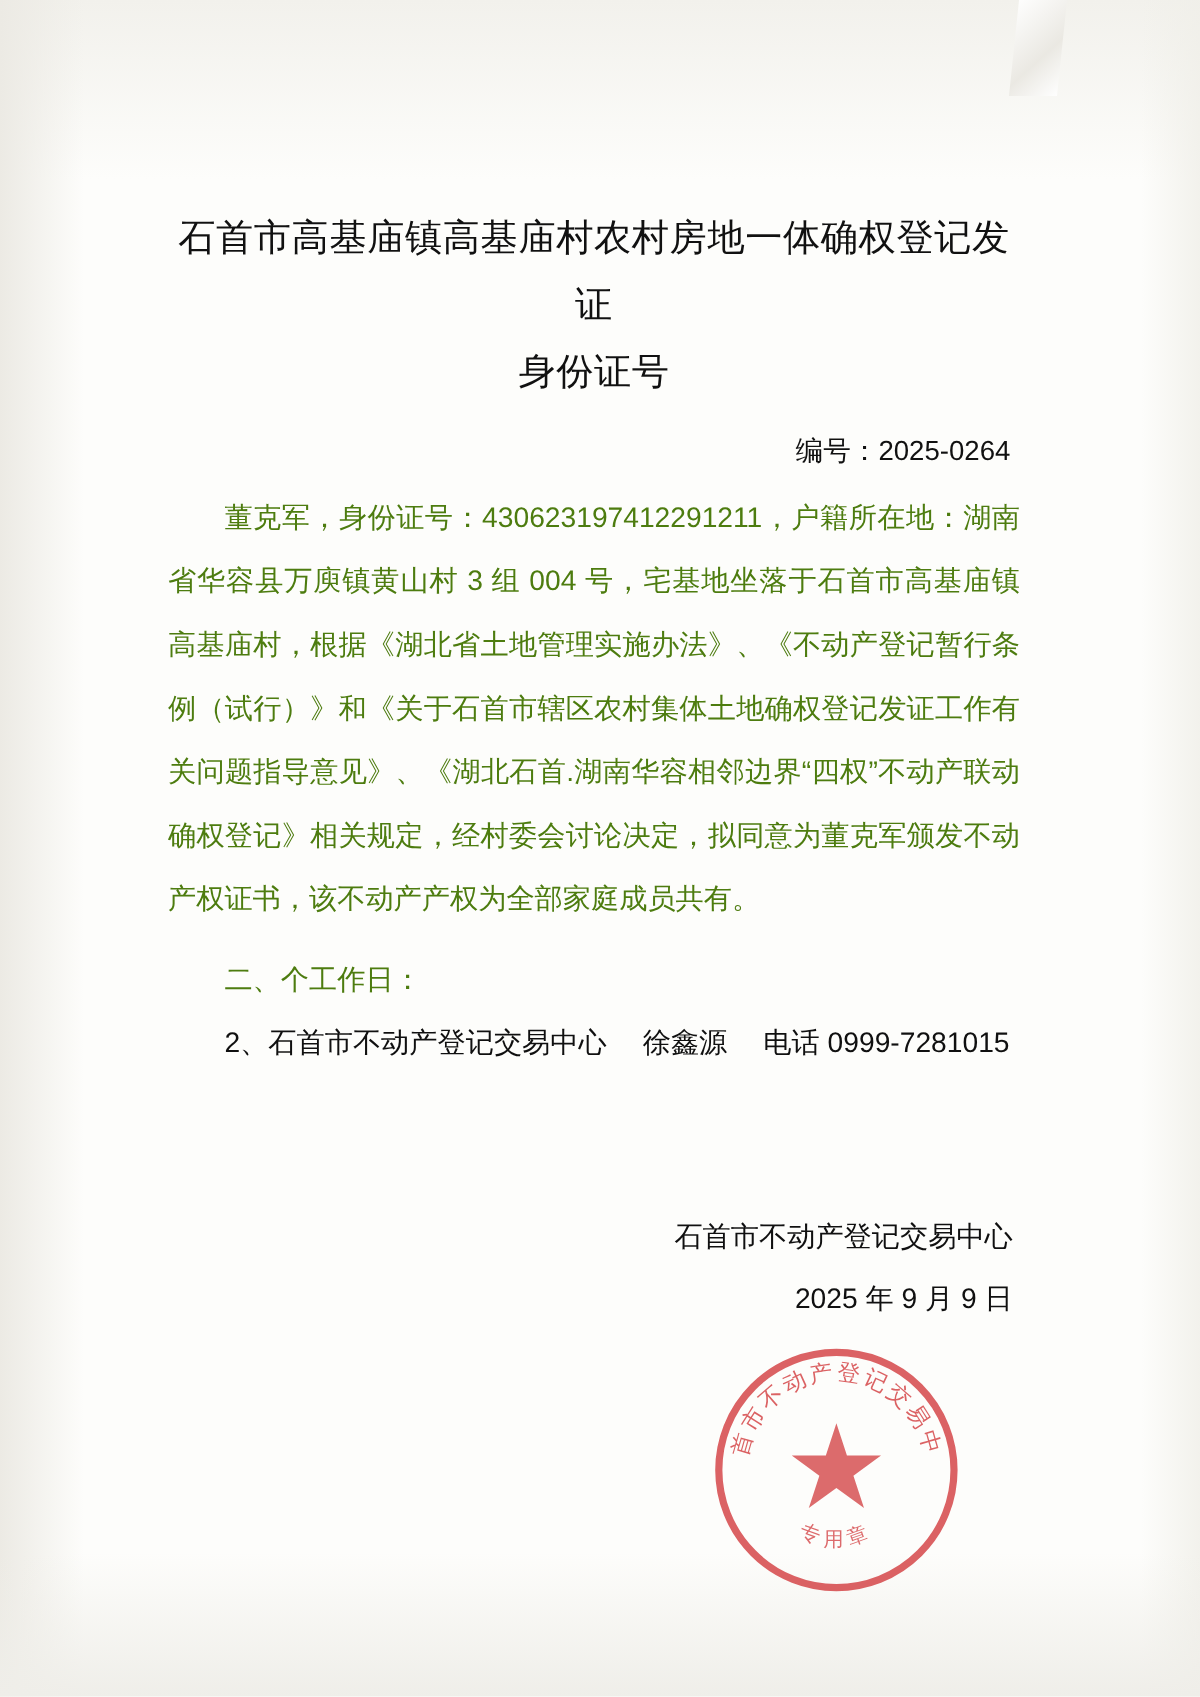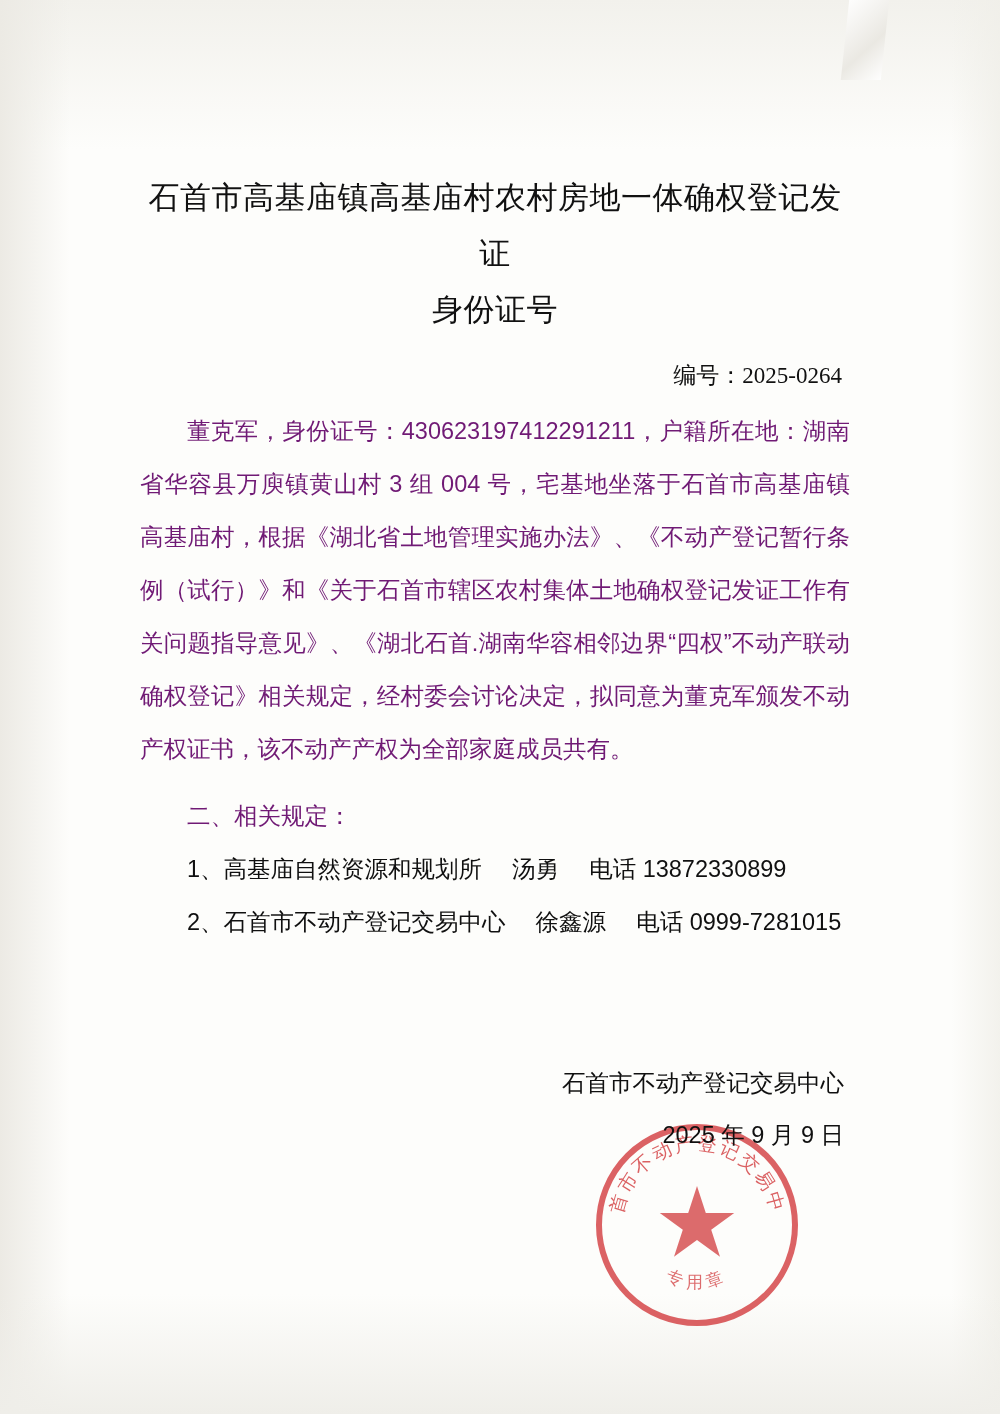--- a/index.html
+++ b/index.html
@@ -75,26 +75,26 @@
   }
   .doc-title .line2 {
     display: block;
   }
   .doc-number {
     text-align: right;
     font-size: 23px;
     margin-top: 22px;
     margin-right: 8px;
     color: #111;
-    font-family: Liberation Serif, serif;
+    font-family: Liberation Sans, sans-serif;
   }
   .para {
     font-size: 23.5px;
     line-height: 53px;
-    color: #701a75;
+    color: #4d7c0f;
     text-align: justify;
     text-justify: inter-ideograph;
     margin-top: 14px;
     font-family: "Liberation Sans", "DejaVu Sans", sans-serif;
   }
   .para.indent {
     text-indent: 2em;
   }
   .list-item {
     font-size: 23.5px;
@@ -148,23 +148,22 @@
       <span>石首市高基庙镇高基庙村农村房地一体确权登记发证</span>
       <span class="line2">身份证号</span>
     </div>
 
     <div class="doc-number">编号：2025-0264</div>
 
     <div class="para indent">董克军，身份证号：430623197412291211，户籍所在地：湖南省华容县万庾镇黄山村 3 组 004 号，宅基地坐落于石首市高基庙镇高基庙村，根据《湖北省土地管理实施办法》、《不动产登记暂行条例（试行）》和《关于石首市辖区农村集体土地确权登记发证工作有关问题指导意见》、《湖北石首.湖南华容相邻边界“四权”不动产联动确权登记》相关规定，经村委会讨论决定，拟同意为董克军颁发不动产权证书，该不动产产权为全部家庭成员共有。</div>
 
 
 
-    <div class="para indent">二、相关规定：</div>
+    <div class="para indent">二、个工作日：</div>
 
-    <div class="list-item">1、高基庙自然资源和规划所　 汤勇　 电话 13872330899</div>
     <div class="list-item">2、石首市不动产登记交易中心　 徐鑫源　 电话 0999-7281015</div>
 
     <div class="signature">
       <div>石首市不动产登记交易中心</div>
       <div>2025 年 9 月 9 日</div>
     </div>
 
   </div>
 
   <div class="seal">

